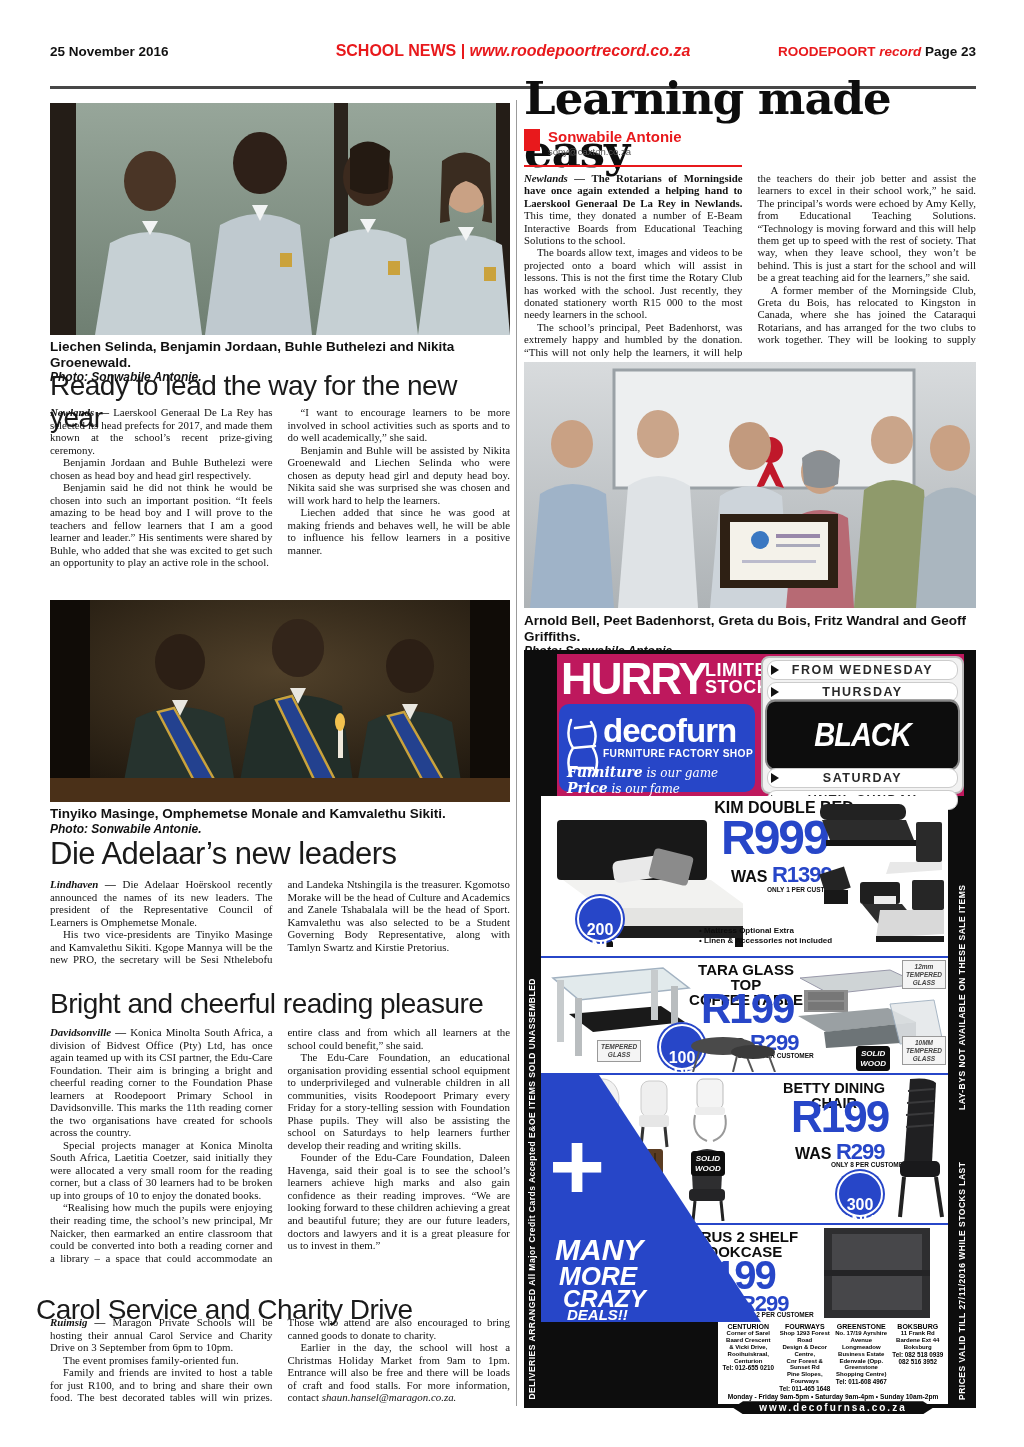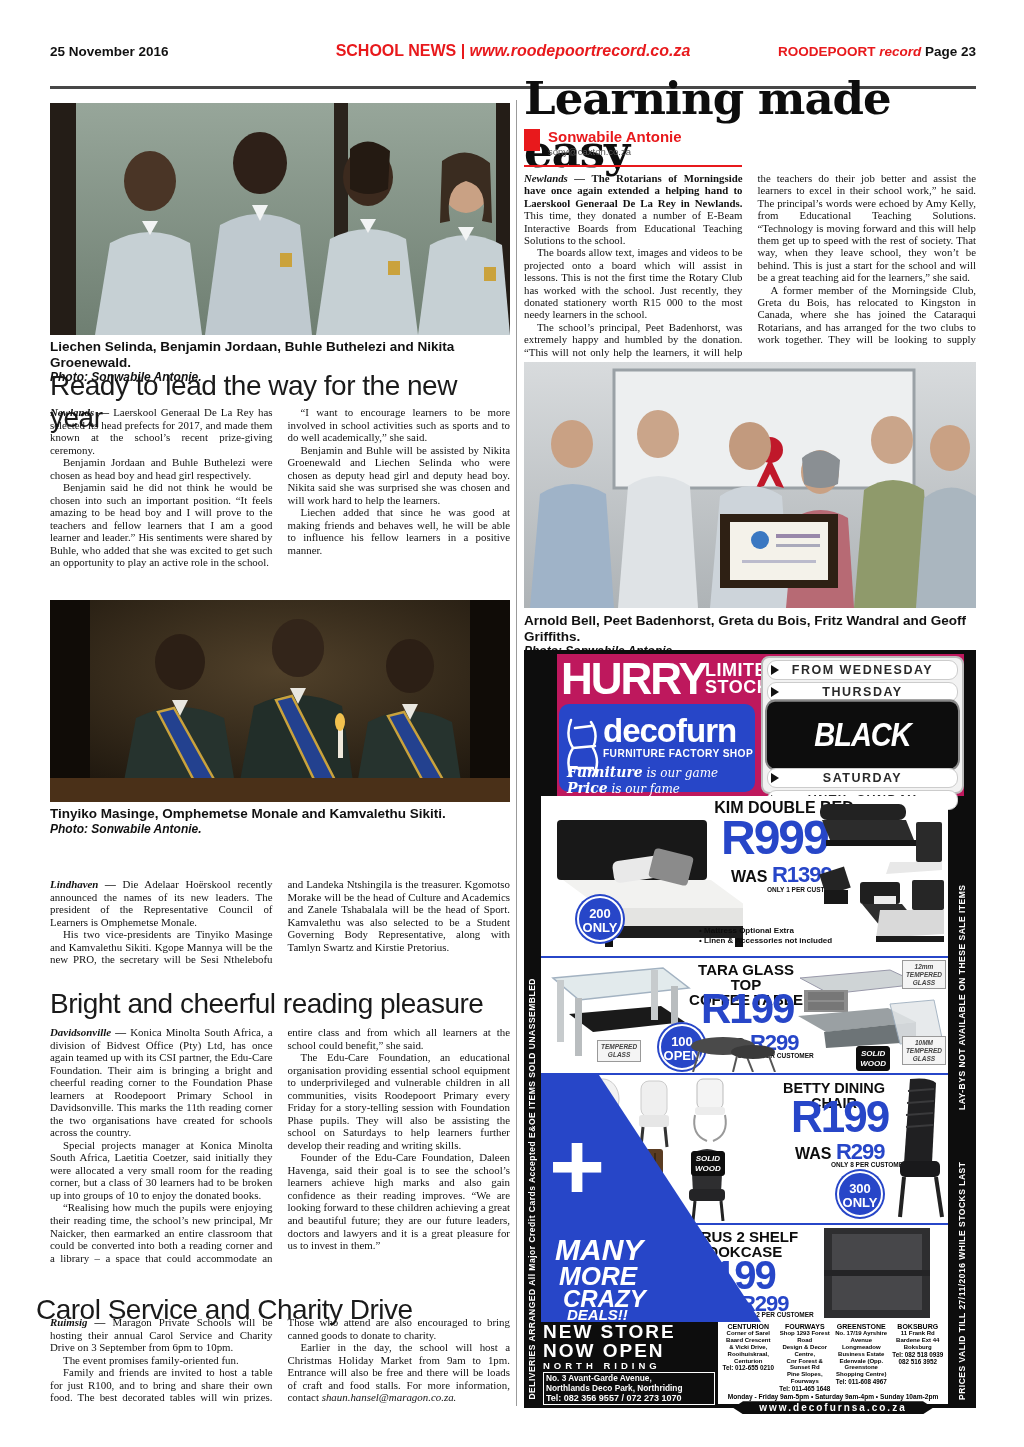--- a/index.html
+++ b/index.html
@@ -74,21 +74,21 @@
   .sect-table  { position:absolute; left:0; top:304px; width:407px; height:115px; background:#fff; }
   .sect-chair  { position:absolute; left:0; top:421px; width:407px; height:148px; background:#fff; }
   .sect-book   { position:absolute; left:0; top:571px; width:407px; height:97px; background:#fff; }
   .bluediv { position:absolute; left:0; width:407px; height:2px; background:#2746c8; }
   .pname { position:absolute; font-weight:800; font-size:15px; color:#0d0d0d; line-height:1.0; text-align:center; }
   .pprice { position:absolute; color:#2746c8; font-weight:900; letter-spacing:-2px; line-height:0.9; }
   .pwas { position:absolute; font-weight:900; color:#0d0d0d; }
   .pwas .wl { font-size:16px; }
   .pwas .wp { font-size:22px; color:#2746c8; letter-spacing:-1px; }
   .plimit { position:absolute; font-weight:800; font-size:6.5px; color:#0d0d0d; }
-  .qty { position:absolute; width:46px; height:46px; border-radius:50%; background:#2746c8; border:2px solid #fff; box-shadow:0 0 0 2px #2746c8; color:#fff; font-weight:900; text-align:center; font-size:13px; line-height:1.05; padding-top:9px; }
+  .qty { position:absolute; width:46px; height:46px; border-radius:50%; background:#2746c8; border:2px solid #fff; box-shadow:0 0 0 2px #2746c8; color:#fff; font-weight:900; text-align:center; font-size:16px; line-height:1.05; padding-top:24px; }
   .note { position:absolute; font-weight:800; font-size:8px; color:#0d0d0d; line-height:1.3; }
   .taglabel { position:absolute; background:#f4f4f4; border:1px solid #999; color:#444; font-weight:800; font-size:6.5px; text-align:center; padding:2px 3px; line-height:1.2;font-style:italic; }
   .taglabel.dark { background:#0d0d0d; color:#fff; border-color:#0d0d0d; font-size:8px; border-radius:3px; }
   .pre { white-space:pre-line; }
 
   
   .wedge { position:absolute; left:0; top:421px; width:220px; height:247px; background:#2746c8; clip-path:polygon(0 0, 58px 0, 220px 247px, 0 247px); color:#fff; }
   .wedge .plus { position:absolute; left:8px; top:58px; font-size:96px; font-weight:900; line-height:0.7; }
   .wedge .wl { position:absolute; font-weight:900; font-style:italic; letter-spacing:0; }
 
@@ -202,20 +202,21 @@
         <path d="M352 104 L360 120 L368 104 Z" fill="#e9e7e0"></path>
         <path d="M338 116 L382 198 L400 192 L354 112 Z" fill="#23418f" stroke="#c9a23c" stroke-width="2.5"></path>
       <rect x="0" y="178" width="460" height="24" fill="#4a3018"></rect>
     </svg>
   </div>
   <div class="cap" style="left:50px; top:806px; width:460px;">
     <div class="c1">Tinyiko Masinge, Omphemetse Monale and Kamvalethu Sikiti.</div>
     <div class="c2">Photo: Sonwabile Antonie.</div>
   </div>
 
+  <div class="head-sans" style="left:50px; top:836px; width:462px; font-size:31px;">Die Adelaar’s new leaders</div>
   <div class="article" style="left:50px; top:878px; width:460px; height:100px;">
     <p class="first"><span class="lead">Lindhaven — </span><span>Die Adelaar Hoërskool recently announced the names of its new leaders. The president of the Representative Council of Learners is Omphemetse Monale.</span></p>
     <p>His two vice-presidents are Tinyiko Masinge and Kamvalethu Sikiti. Kgope Mannya will be the new PRO, the secretary will be Sesi Nthelebofu and Landeka Ntshingila is the treasurer. Kgomotso Morake will be the head of Culture and Academics and Zanele Tshabalala will be the head of Sport. Kamvalethu was also selected to be a Student Governing Body Representative, along with Tamlyn Swartz and Kirstie Pretorius.</p>
   </div>
 
   <div class="head-sans" style="left:50px; top:988px; width:462px; font-size:28px;">Bright and cheerful reading pleasure</div>
   <div class="article" style="left:50px; top:1026px; width:460px; height:246px;">
     <p class="first"><span class="lead">Davidsonville — </span><span>Konica Minolta South Africa, a division of Bidvest Office (Pty) Ltd, has once again teamed up with its CSI partner, the Edu-Care Foundation. Their aim is bringing a bright and cheerful reading corner to the Foundation Phase learners at Roodepoort Primary School in Davidsonville. This marks the 11th reading corner the two organisations have created for schools across the country.</span></p>
     <p>Special projects manager at Konica Minolta South Africa, Laetitia Coetzer, said initially they were allocated a very small room for the reading corner, but a class of 30 learners had to be broken up into groups of 10 to enjoy the donated books.</p>
     <p>“Realising how much the pupils were enjoying their reading time, the school’s new principal, Mr Naicker, then earmarked an entire classroom that could be converted into both a reading corner and a library – a space that could accommodate an entire class and from which all learners at the school could benefit,” she said.</p>
@@ -478,30 +479,20 @@
 
       <div class="wedge">
         <div class="plus">+</div>
         <div class="wl" style="left:14px; top:158px; font-size:30px;">MANY</div>
         <div class="wl" style="left:18px; top:186px; font-size:26px;">MORE</div>
         <div class="wl" style="left:22px; top:210px; font-size:24px;">CRAZY</div>
         <div class="wl" style="left:26px; top:231px; font-size:15px;">DEALS!!</div>
       </div>
 
       <div class="sect-bottom">
-        <div class="newstore">
-          <div class="l1">NEW STORE</div>
-          <div class="l1">NOW OPEN</div>
-          <div class="l3">NORTH RIDING</div>
-          <div class="addrbox">
-            <div class="addr pre">No. 3 Avant-Garde Avenue,
-Northlands Deco Park, Northriding</div>
-            <div class="tel">Tel: 082 356 9557 / 072 273 1070</div>
-          </div>
-        </div>
         <div class="storespanel">
           <div class="storecols">
             <div class="store">
               <div class="sn">CENTURION</div>
               <div class="sa pre">Corner of Sarel
 Baard Crescent
 &amp; Vicki Drive,
 Rooihuiskraal, Centurion</div>
               <div class="st">Tel: 012-655 0210</div>
             </div>

